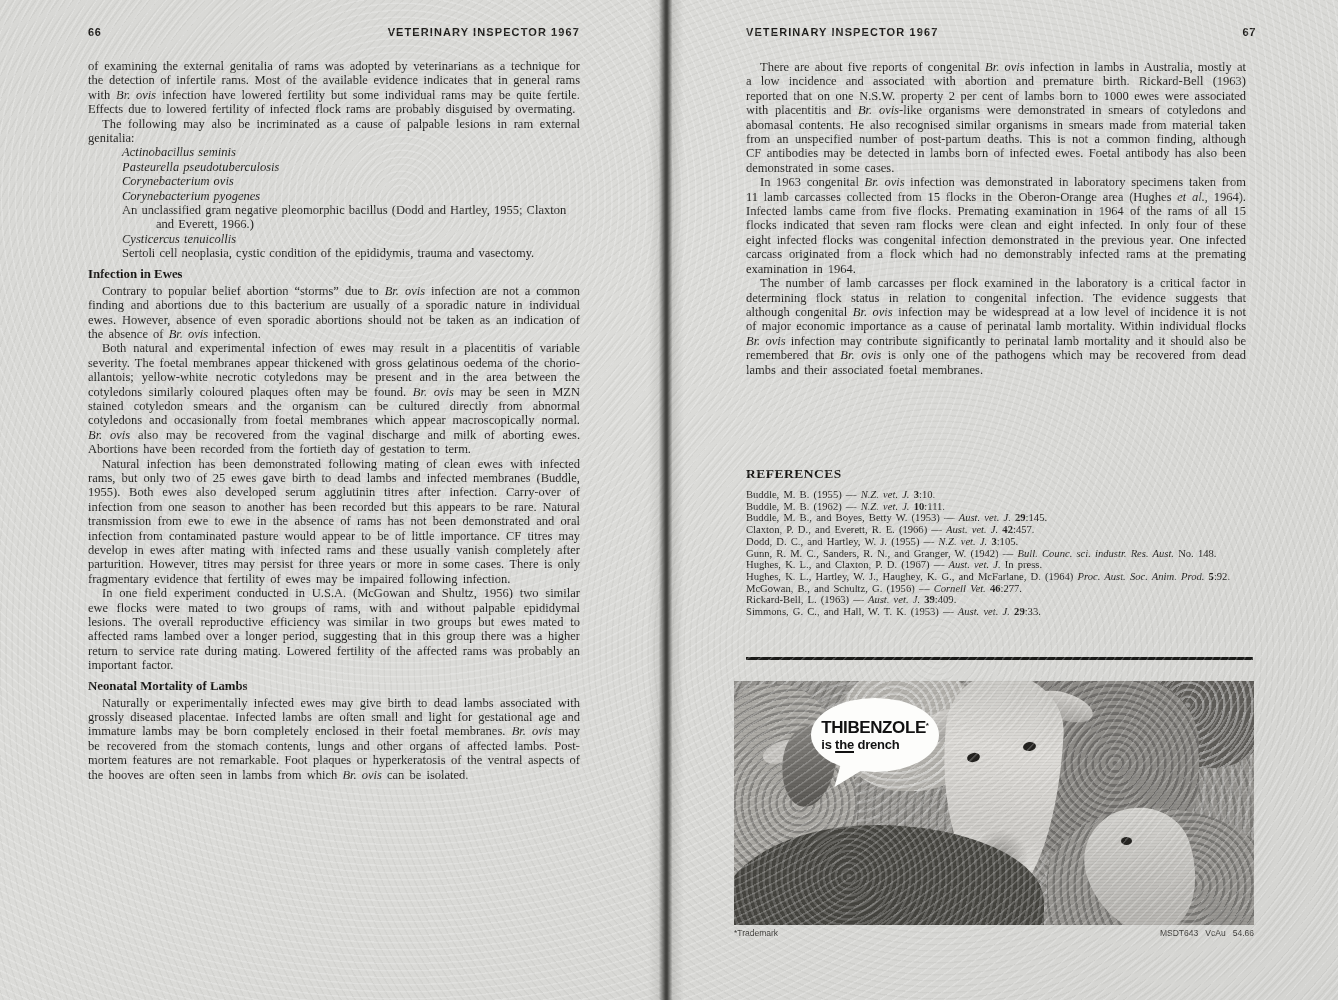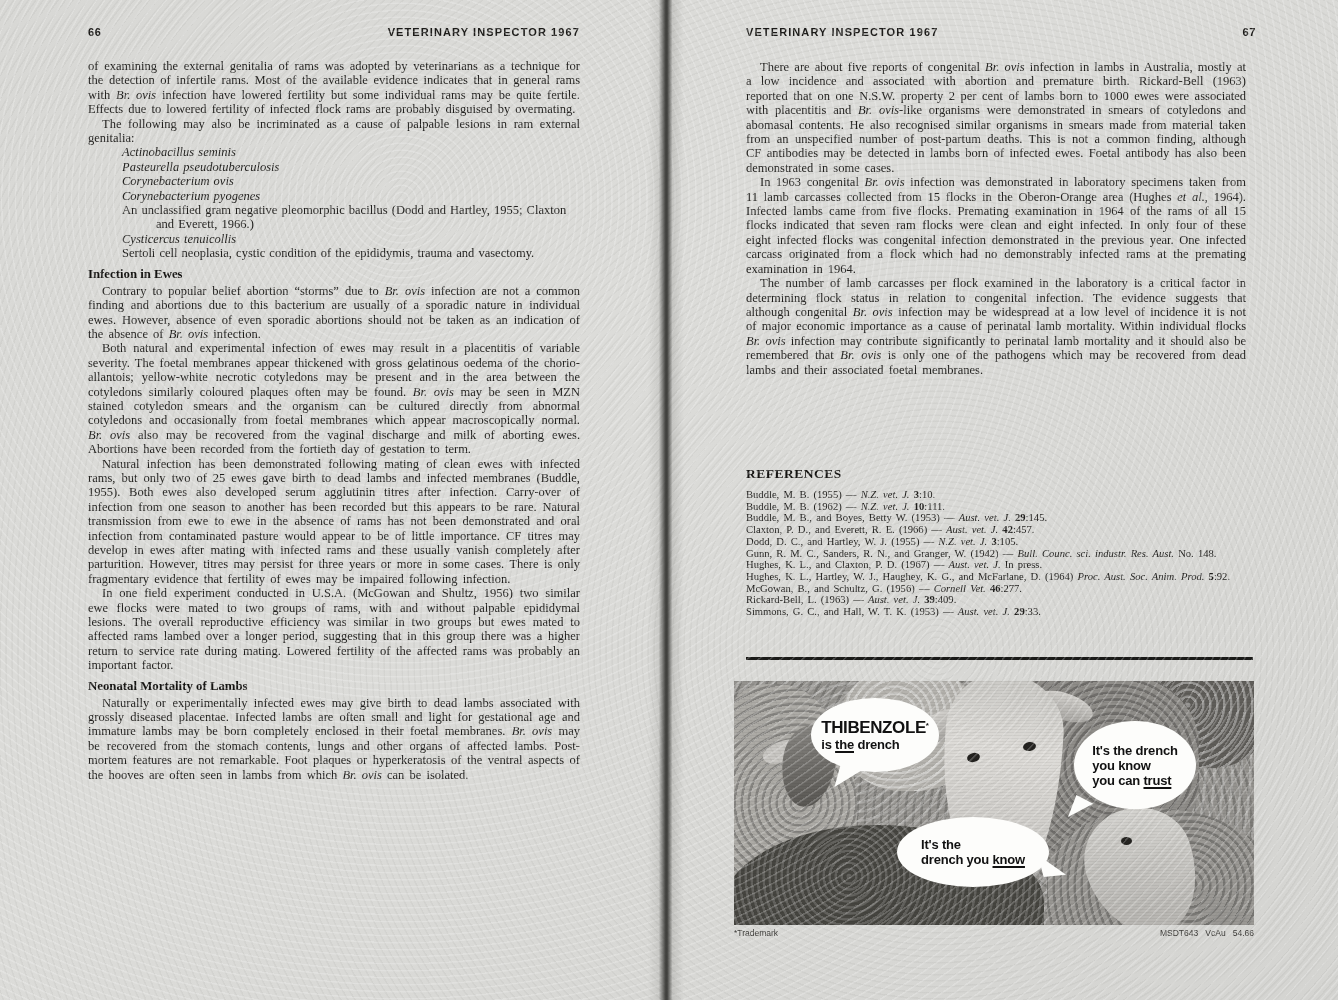--- a/index.html
+++ b/index.html
@@ -187,28 +187,20 @@
       <div class="shape mouth"></div>
       <div class="shape dark-back speck-light"></div>
       <div class="shape sheep-right-wool speck-dark"></div>
       <div class="shape sheep-right-head"></div>
       <div class="shape sheep-right-eye"></div>
 
       <div class="bubble b1">
         <span class="bubble-text"><span class="big">THIBENZOLE</span><sup>*</sup><br>is <u>the</u> drench</span>
         <span class="tail"></span>
       </div>
-      <div class="bubble b2">
-        <span class="bubble-text">It's the drench<br>you know<br>you can <u>trust</u></span>
-        <span class="tail"></span>
-      </div>
-      <div class="bubble b3">
-        <span class="bubble-text">It's the<br>drench you <u>know</u></span>
-        <span class="tail"></span>
-      </div>
     </div>
 
     <div class="ad-footer">
       <span>*Trademark</span>
       <span>MSDT643   VcAu   54.66</span>
     </div>
   </div>
 
 </div>
 

